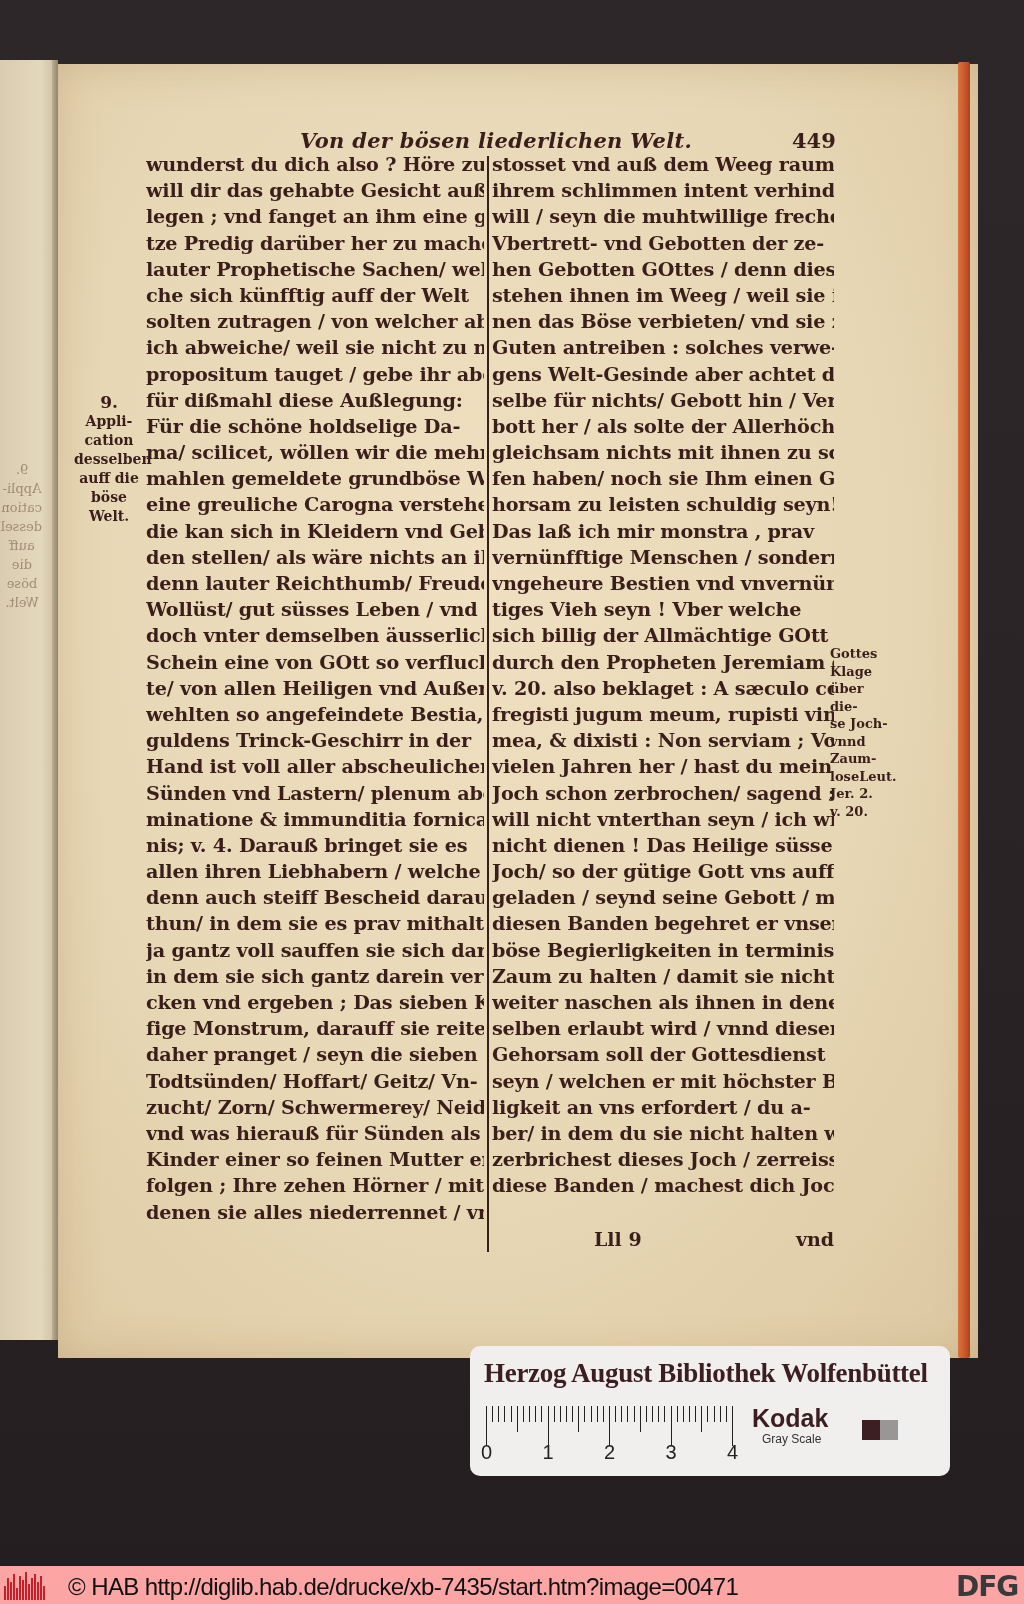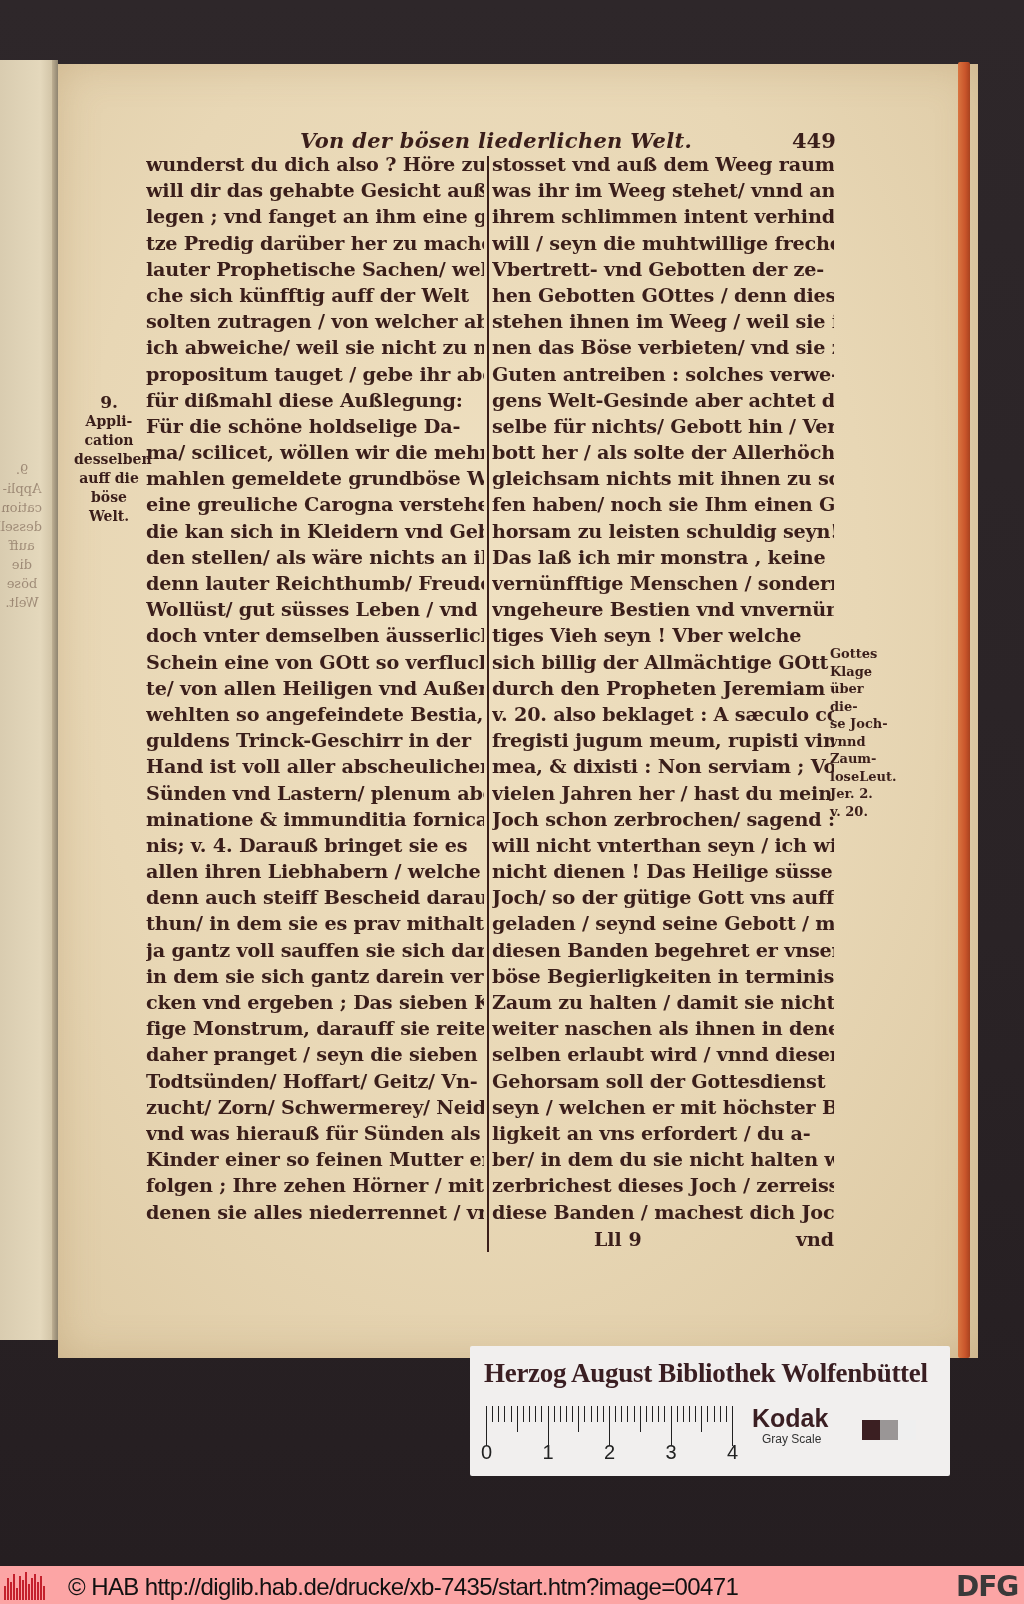--- a/index.html
+++ b/index.html
@@ -62,21 +62,21 @@
     .note-left .num { font-size:17px; }
     .note-right { left:830px; top:645px; width:64px; font-size:13px; line-height:17.5px; }
     .signature {
       position:absolute; left:594px; top:1228px; font-size:19px; font-weight:bold; color:#3a1e1a;
     }
     .catchword {
       position:absolute; left:796px; top:1228px; font-size:19px; font-weight:bold; color:#3a1e1a;
     }
     .label-card {
       position:absolute; left:470px; top:1346px; width:480px; height:130px;
-      background:#f1efee; border-radius:2px;
+      background:#f1efee; border-radius:10px;
     }
     .label-title {
       position:absolute; left:14px; top:12px; font-family:"Liberation Serif", serif;
       font-weight:bold; font-size:27px; color:#3a1e22; white-space:nowrap; letter-spacing:-0.3px;
     }
     .ruler { position:absolute; left:16px; top:60px; width:262px; height:42px; }
     .ruler .tick { position:absolute; top:0; width:1px; background:#222; }
     .ruler-label {
       position:absolute; top:95px; font-family:"Liberation Sans", sans-serif; font-size:20px; color:#222;
     }
@@ -169,35 +169,34 @@
     <div class="line">Todtsünden/ Hoffart/ Geitz/ Vn-</div>
     <div class="line">zucht/ Zorn/ Schwermerey/ Neid/</div>
     <div class="line">vnd was hierauß für Sünden als</div>
     <div class="line">Kinder einer so feinen Mutter er-</div>
     <div class="line">folgen ; Ihre zehen Hörner / mit</div>
     <div class="line">denen sie alles niederrennet / vmb-</div>
   </div>
 <div class="col-divider"></div>
 <div class="column col-right" id="col-right">
     <div class="line">stosset vnd auß dem Weeg raumet</div>
-    <div class="line">was ihr im Weeg stehet/ vnnd an</div>
     <div class="line">ihrem schlimmen intent verhindern</div>
     <div class="line">will / seyn die muhtwillige freche</div>
     <div class="line">Vbertrett- vnd Gebotten der ze-</div>
     <div class="line">hen Gebotten GOttes / denn diese</div>
     <div class="line">stehen ihnen im Weeg / weil sie ih-</div>
     <div class="line">nen das Böse verbieten/ vnd sie zum</div>
     <div class="line">Guten antreiben : solches verwe-</div>
     <div class="line">gens Welt-Gesinde aber achtet die-</div>
     <div class="line">selbe für nichts/ Gebott hin / Ver-</div>
     <div class="line">bott her / als solte der Allerhöchste</div>
     <div class="line">gleichsam nichts mit ihnen zu schaf-</div>
     <div class="line">fen haben/ noch sie Ihm einen Ge-</div>
     <div class="line">horsam zu leisten schuldig seyn!</div>
-    <div class="line">Das laß ich mir monstra , keine</div>
+    <div class="line">Das laß ich mir monstra , prav</div>
     <div class="line">vernünfftige Menschen / sondern</div>
     <div class="line">vngeheure Bestien vnd vnvernünff-</div>
     <div class="line">tiges Vieh seyn ! Vber welche</div>
     <div class="line">sich billig der Allmächtige GOtt</div>
     <div class="line">durch den Propheten Jeremiam c. 2.</div>
     <div class="line">v. 20. also beklaget : A sæculo con-</div>
     <div class="line">fregisti jugum meum, rupisti vincula</div>
     <div class="line">mea, &amp; dixisti : Non serviam ; Von</div>
     <div class="line">vielen Jahren her / hast du mein</div>
     <div class="line">Joch schon zerbrochen/ sagend : Ich</div>

